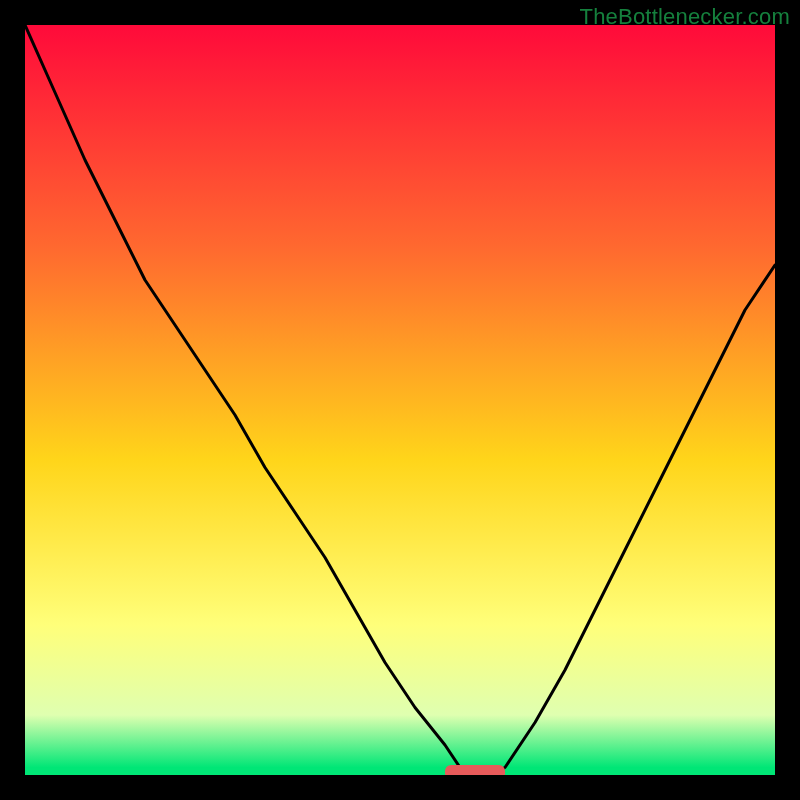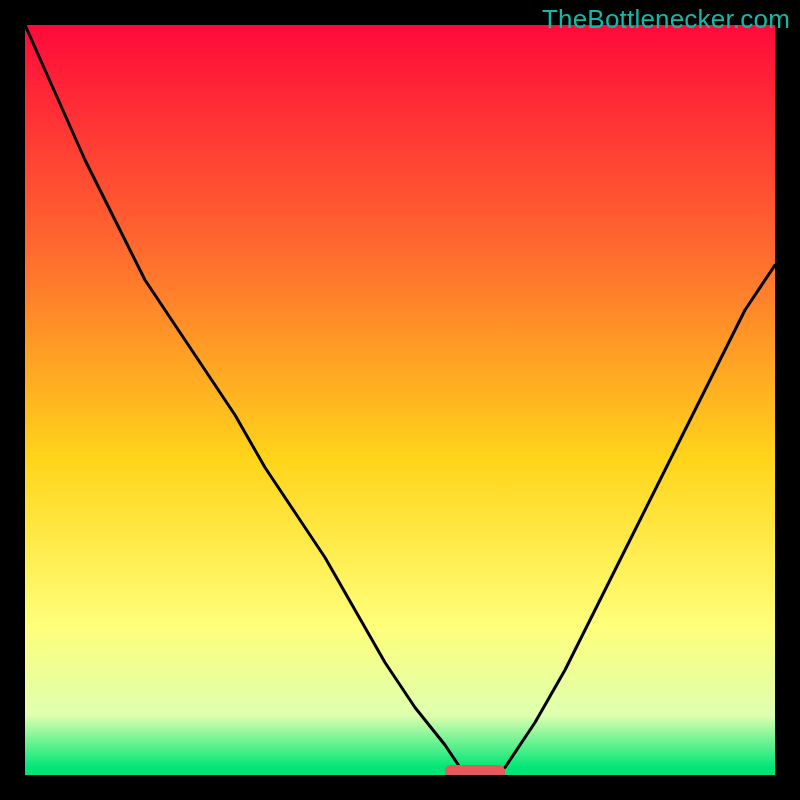--- a/index.html
+++ b/index.html
@@ -23,22 +23,22 @@
     position: absolute;
     left: 25px;
     top: 25px;
     width: 750px;
     height: 750px;
   }
   .watermark {
     position: absolute;
     top: 4px;
     right: 10px;
-    color: #14b8a6;
-    font-size: 26px;
+    color: #15803d;
+    font-size: 22px;
     font-weight: 500;
     letter-spacing: 0.2px;
   }
 </style>
 </head>
 <body>
 
 <div class="frame">
   <svg class="plot" viewBox="0 0 750 750" preserveAspectRatio="none">
     <defs>

